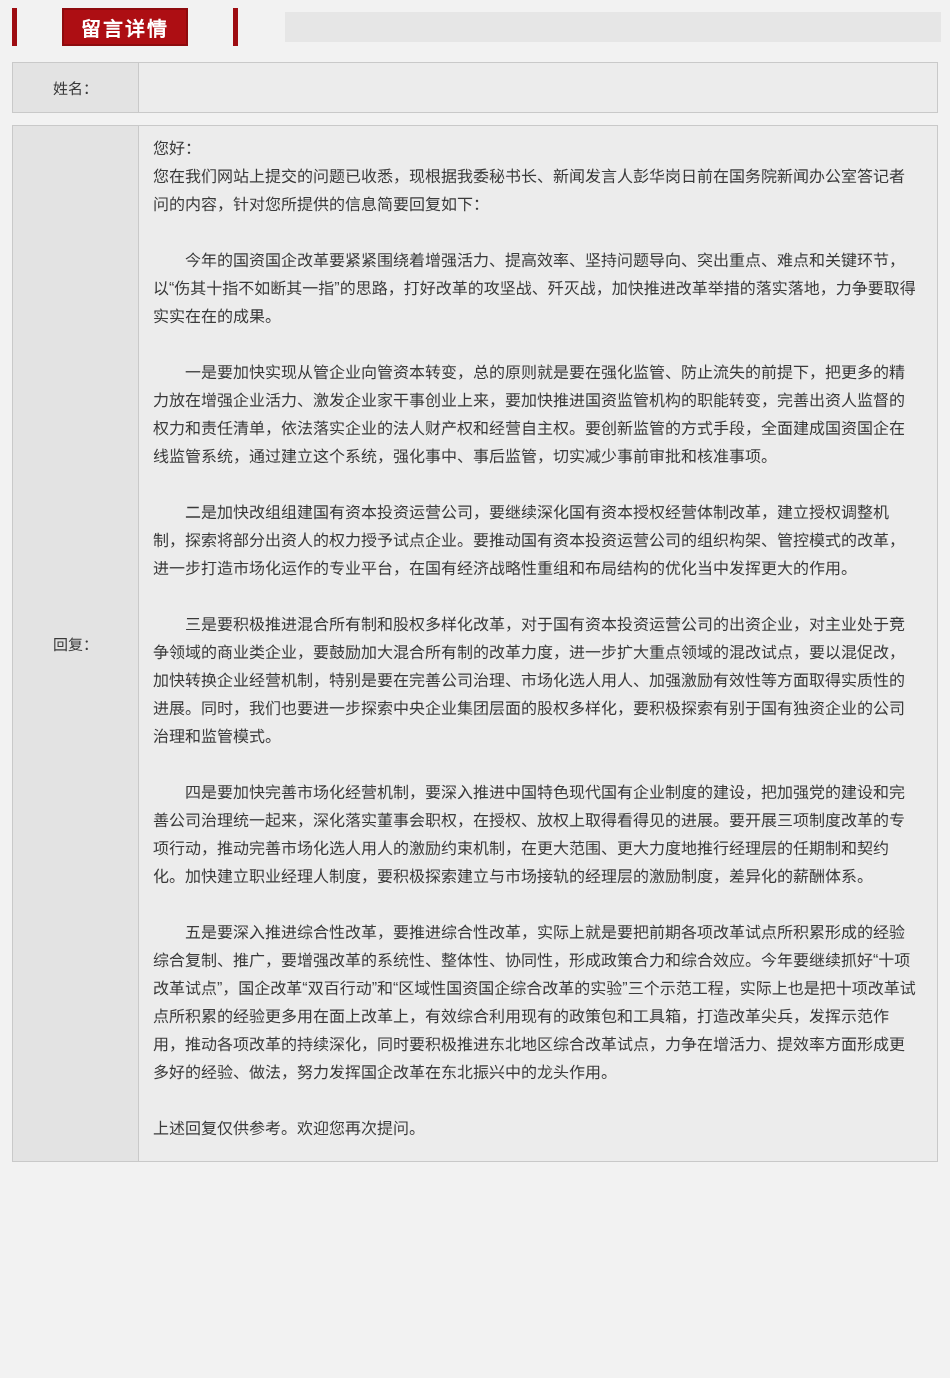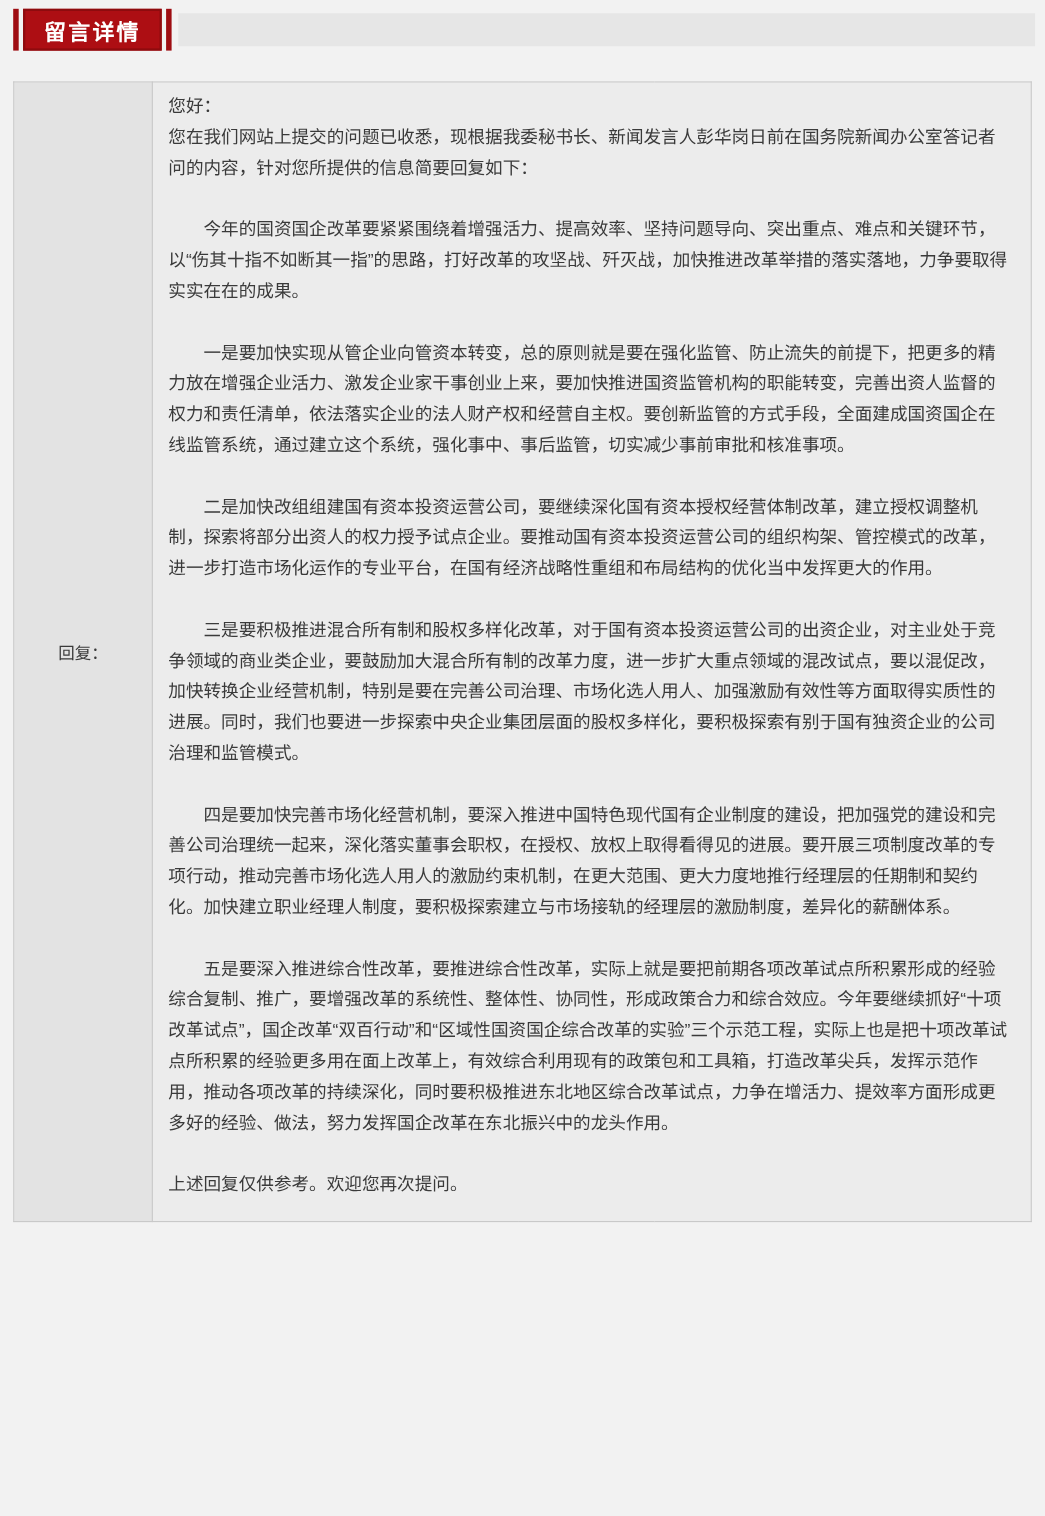--- a/index.html
+++ b/index.html
@@ -5,21 +5,21 @@
   * { box-sizing: border-box; margin: 0; padding: 0; }
   html, body {
     width: 950px; height: 1378px;
     overflow: hidden;
     font-family: "Liberation Sans", "DejaVu Sans", sans-serif;
     background: var(--page_bg, #f2f2f2);
   }
   .page { padding: 8px 9px 0 12px; }
 
   
-  .section-header { display: flex; align-items: stretch; height: 38px; }
+  .section-header { display: flex; align-items: stretch; height: 38px; gap: 41px; }
   .vbar { width: 5px; background: var(--bar_red, #9e0d12); }
   .vbar.left { margin-right: 4px; }
   .vbar.right { margin-left: 4px; }
   .title-box {
     width: 126px;
     background: var(--accent_red, #ad0e13);
     border: 2px solid var(--accent_red_dark, #8e0b0e);
     color: var(--title_text, #ffffff);
     font-size: 20px; font-weight: bold; letter-spacing: 2px;
     display: flex; align-items: center; justify-content: center;
@@ -59,20 +59,24 @@
     <span class="vbar right"></span>
     <div class="strip"></div>
   </div>
 
   <table class="info-table">
     <colgroup>
         <col style="width:126px">
         <col>
       </colgroup>
     <tbody>
+      <tr>
+        <td class="label">姓名：</td>
+        <td class="value"></td>
+      </tr>
     </tbody>
   </table>
 
 
   <table class="reply-table">
     <colgroup>
       <col style="width:126px">
         <col style="width:332px">
         <col style="width:124px">
         <col>

